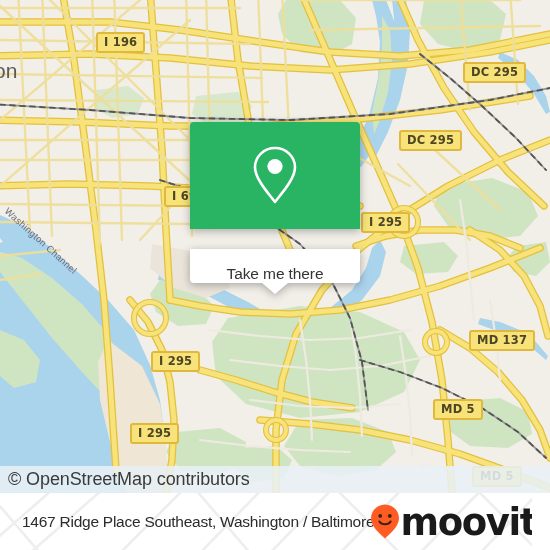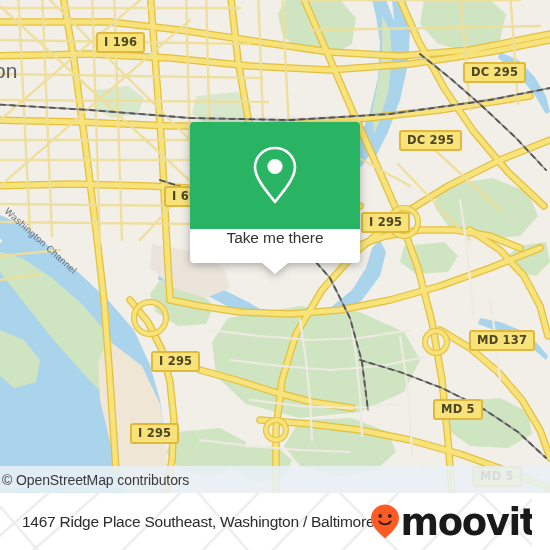--- a/index.html
+++ b/index.html
@@ -37,23 +37,23 @@
     left: 0;
     top: 466px;
     width: 550px;
     height: 27px;
     background: rgba(232,240,245,0.88);
     display: flex;
     align-items: center;
     z-index: 40;
   }
   #attribution .attr-text {
-    font-size: 14px;
+    font-size: 18px;
     color: #3a3a3a;
-    padding-left: 2px;
+    padding-left: 8px;
     letter-spacing: -0.1px;
     white-space: nowrap;
   }
 
   
   #popup {
     position: absolute;
     left: 190px;
     top: 122px;
     width: 170px;
@@ -65,23 +65,24 @@
     border-radius: 4px 4px 0 0;
     display: flex;
     align-items: center;
     justify-content: center;
   }
   #popup .card-bottom {
     height: 34px;
     background: #ffffff;
     border-radius: 0 0 4px 4px;
     display: flex;
-    align-items: flex-start;
+    align-items: flex-end;
     justify-content: center;
     position: relative;
+    margin-top: 20px;
   }
   #popup .card-label {
     font-size: 15.5px;
     color: #333333;
     letter-spacing: -0.1px;
     white-space: nowrap;
   }
   #popup .tail {
     position: absolute;
     left: 50%;

